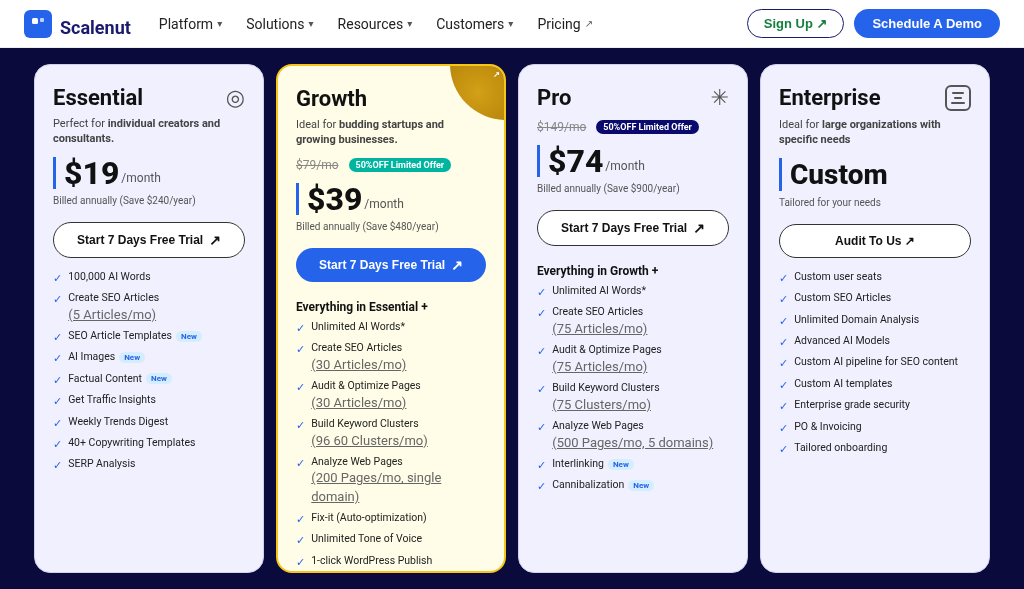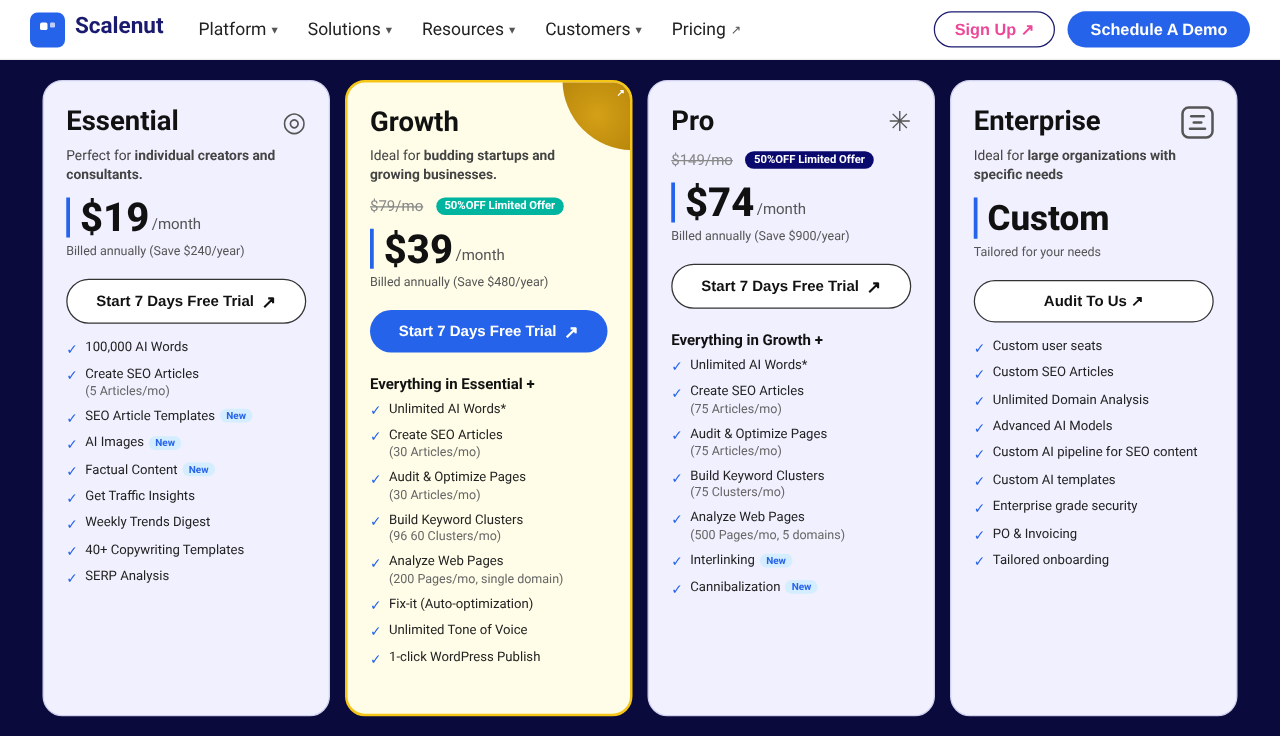--- a/index.html
+++ b/index.html
@@ -15,21 +15,21 @@
       background: #fff;
       display: flex;
       align-items: center;
       padding: 0 24px;
       height: 48px;
       gap: 28px;
       border-bottom: 1px solid #eee;
     }
     .logo {
       display: flex;
-      align-items: flex-start;
+      align-items: flex-end;
       gap: 8px;
       font-weight: 700;
       font-size: 18px;
       color: #1a1a6e;
       flex-shrink: 0;
     }
     .logo-icon {
       width: 28px; height: 28px;
       background: #2563eb;
       border-radius: 6px;
@@ -50,21 +50,21 @@
       gap: 4px;
     }
     .nav-link .chevron { font-size: 10px; color: #555; }
     .nav-actions { display: flex; gap: 10px; align-items: center; }
     .btn-signup {
       border: 1.5px solid #1a1a6e;
       border-radius: 999px;
       padding: 6px 16px;
       font-size: 13px;
       font-weight: 600;
-      color: #ec4899;
+      color: #15803d;
       background: #fff;
       cursor: pointer;
       display: flex; align-items: center; gap: 6px;
     }
     .btn-demo {
       background: #2563eb;
       border: none;
       border-radius: 999px;
       padding: 7px 18px;
       font-size: 13px;
@@ -229,23 +229,24 @@
       color: #222;
       line-height: 1.4;
     }
     .check-icon {
       color: #2563eb;
       font-size: 11px;
       flex-shrink: 0;
       margin-top: 1px;
     }
     .feature-sub {
-      font-size: 10px;
+      font-size: 13px;
       color: #666;
       display: block;
+      text-decoration: underline;
     }
     .badge-new {
       background: #d4edff;
       color: #2563eb;
       font-size: 8px;
       font-weight: 700;
       border-radius: 999px;
       padding: 1px 5px;
       margin-left: 4px;
       vertical-align: middle;

